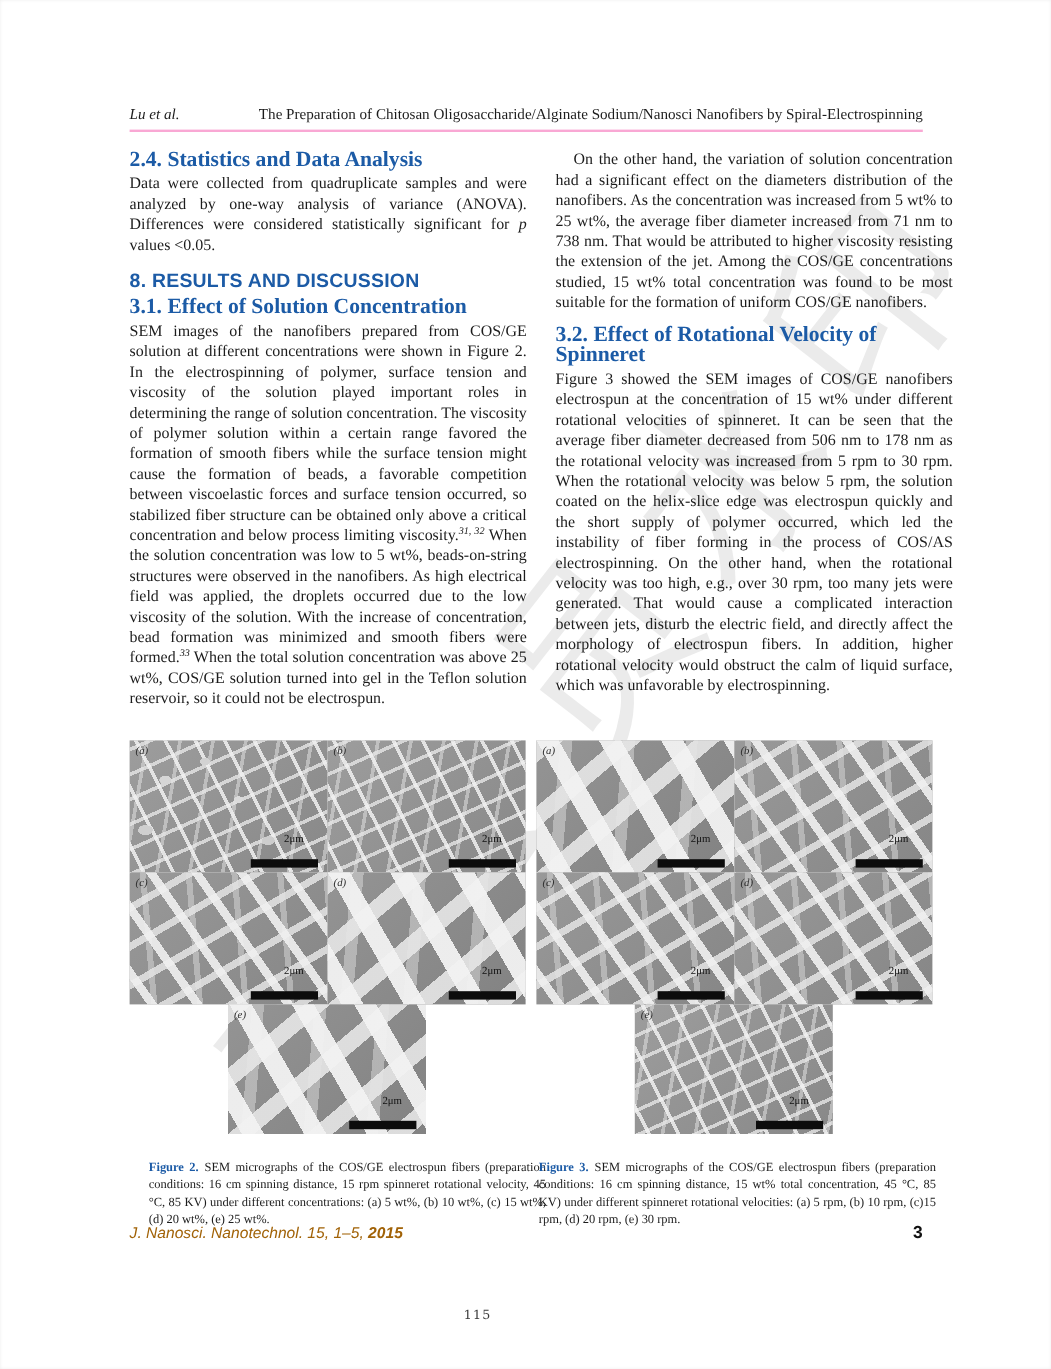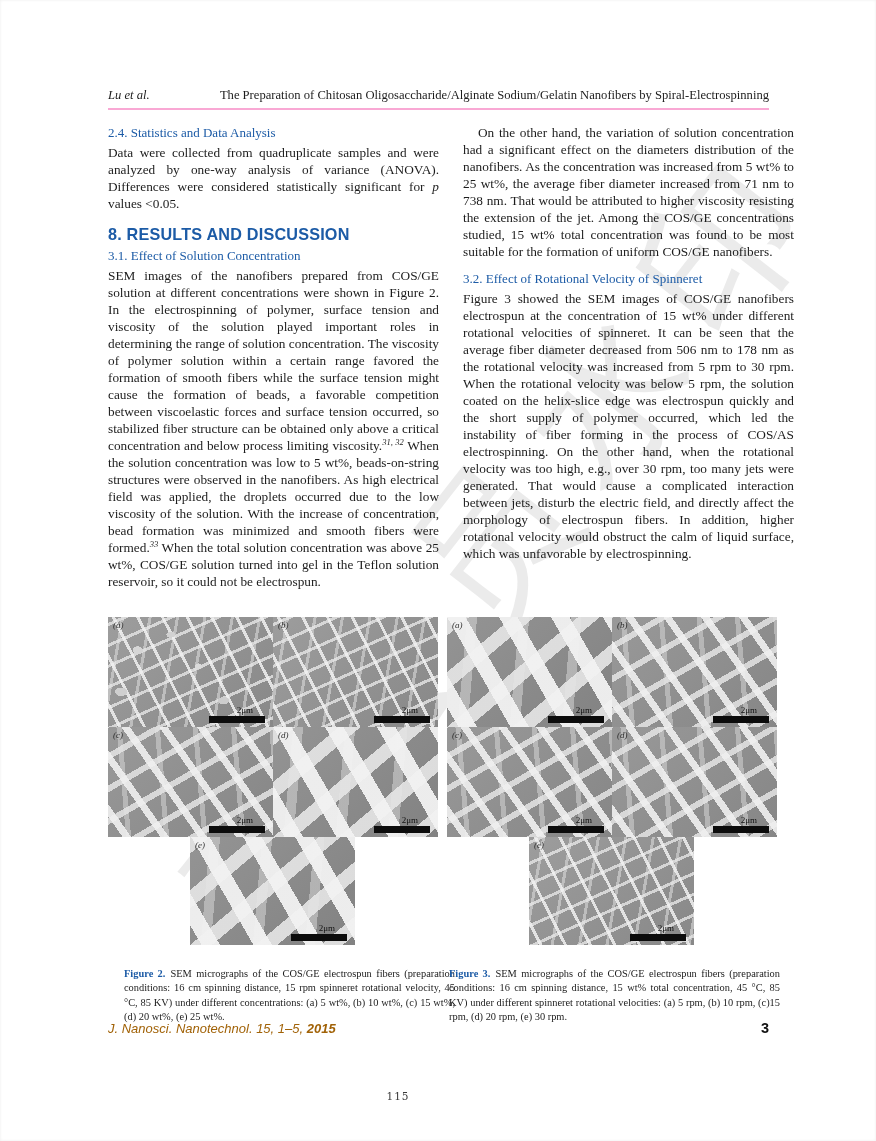--- a/index.html
+++ b/index.html
@@ -19,21 +19,21 @@
     position:absolute;left:108px;top:88px;width:661px;z-index:1;
     display:flex;justify-content:space-between;align-items:flex-end;
     border-bottom:2px solid #f9a8d4;padding-bottom:5px;font-size:12.6px;
   }
   .header .author{font-style:italic;}
   .header .rtitle{text-align:right;}
   
   .col{position:absolute;top:124px;width:331px;z-index:1;}
   .col-left{left:108px;}
   .col-right{left:447px;margin-left:16px;}
-  .h-serif{font-size:13px;font-weight:normal;color:#1c5ba6;margin:0 0 3px 0;line-height:17px;}
+  .h-serif{font-size:18px;font-weight:bold;color:#1c5ba6;margin:0 0 3px 0;line-height:17px;}
   .h-serif.mt{margin-top:10px;}
   .h-sans{
     font-family:"Liberation Sans", sans-serif;font-size:16.2px;font-weight:bold;
     color:#1c5ba6;margin:13px 0 4px 0;line-height:18px;letter-spacing:0.2px;
   }
   p.body{margin:0;font-size:13.3px;line-height:17px;text-align:justify;}
   p.indent{text-indent:15px;}
   .sup{font-size:8.5px;vertical-align:5px;line-height:0;font-style:italic;}
   .ital{font-style:italic;}
   
@@ -69,21 +69,21 @@
   .beads::before{
     content:"";position:absolute;inset:0;
     background:
       radial-gradient(ellipse 8px 6px at 18% 30%, #d6d6d6 60%, transparent 61%),
       radial-gradient(ellipse 10px 7px at 8% 68%, #cfcfcf 60%, transparent 61%),
       radial-gradient(ellipse 6px 5px at 55% 45%, #dadada 60%, transparent 61%),
       radial-gradient(ellipse 7px 5px at 38% 16%, #d2d2d2 60%, transparent 61%),
       radial-gradient(ellipse 9px 6px at 70% 76%, #cdcdcd 60%, transparent 61%);
   }
   .plabel{position:absolute;top:3px;left:5px;font-size:9px;font-style:italic;color:#2e2e2e;z-index:2;}
-  .scaletext{position:absolute;right:20px;bottom:12px;font-size:9px;color:#101010;z-index:2;}
+  .scaletext{position:absolute;right:20px;bottom:23px;font-size:9px;color:#101010;z-index:2;}
   .scalebar{position:absolute;right:8px;bottom:4px;width:56px;height:7px;background:#0c0c0c;z-index:2;}
   
   .caption{
     position:absolute;top:951px;width:331px;margin:16px;z-index:1;
     font-size:10.4px;line-height:14.3px;text-align:justify;color:#1c1c1c;
   }
   #cap2{left:108px;}
   #cap3{left:433px;}
   .caplabel{font-weight:bold;color:#1c5ba6;margin-right:5px;}
   
@@ -101,21 +101,21 @@
 </style>
 </head>
 <body>
 
 <div class="page">
 
   <div class="watermark">非会员水印</div>
 
   <div class="header">
     <span class="author">Lu et al.</span>
-    <span class="rtitle">The Preparation of Chitosan Oligosaccharide/Alginate Sodium/Gelatin Nanofibers by Spiral-Electrospinning</span>
+    <span class="rtitle">The Preparation of Chitosan Oligosaccharide/Alginate Sodium/Nanosci Nanofibers by Spiral-Electrospinning</span>
   </div>
 
   <div class="col col-left">
     <h3 class="h-serif">2.4. Statistics and Data Analysis</h3>
     <p class="body"><span>Data were collected from quadruplicate samples and were analyzed by one-way analysis of variance (ANOVA). Differences were considered statistically significant for </span><span class="ital">p</span><span> values &lt;0.05.</span></p>
 
     <h2 class="h-sans">8. RESULTS AND DISCUSSION</h2>
     <h3 class="h-serif">3.1. Effect of Solution Concentration</h3>
     <p class="body"><span>SEM images of the nanofibers prepared from COS/GE solution at different concentrations were shown in Figure 2. In the electrospinning of polymer, surface tension and viscosity of the solution played important roles in determining the range of solution concentration. The viscosity of polymer solution within a certain range favored the formation of smooth fibers while the surface tension might cause the formation of beads, a favorable competition between viscoelastic forces and surface tension occurred, so stabilized fiber structure can be obtained only above a critical concentration and below process limiting viscosity.</span><span class="sup">31, 32</span><span> When the solution concentration was low to 5 wt%, beads-on-string structures were observed in the nanofibers. As high electrical field was applied, the droplets occurred due to the low viscosity of the solution. With the increase of concentration, bead formation was minimized and smooth fibers were formed.</span><span class="sup">33</span><span> When the total solution concentration was above 25 wt%, COS/GE solution turned into gel in the Teflon solution reservoir, so it could not be electrospun.</span></p>
   </div>

